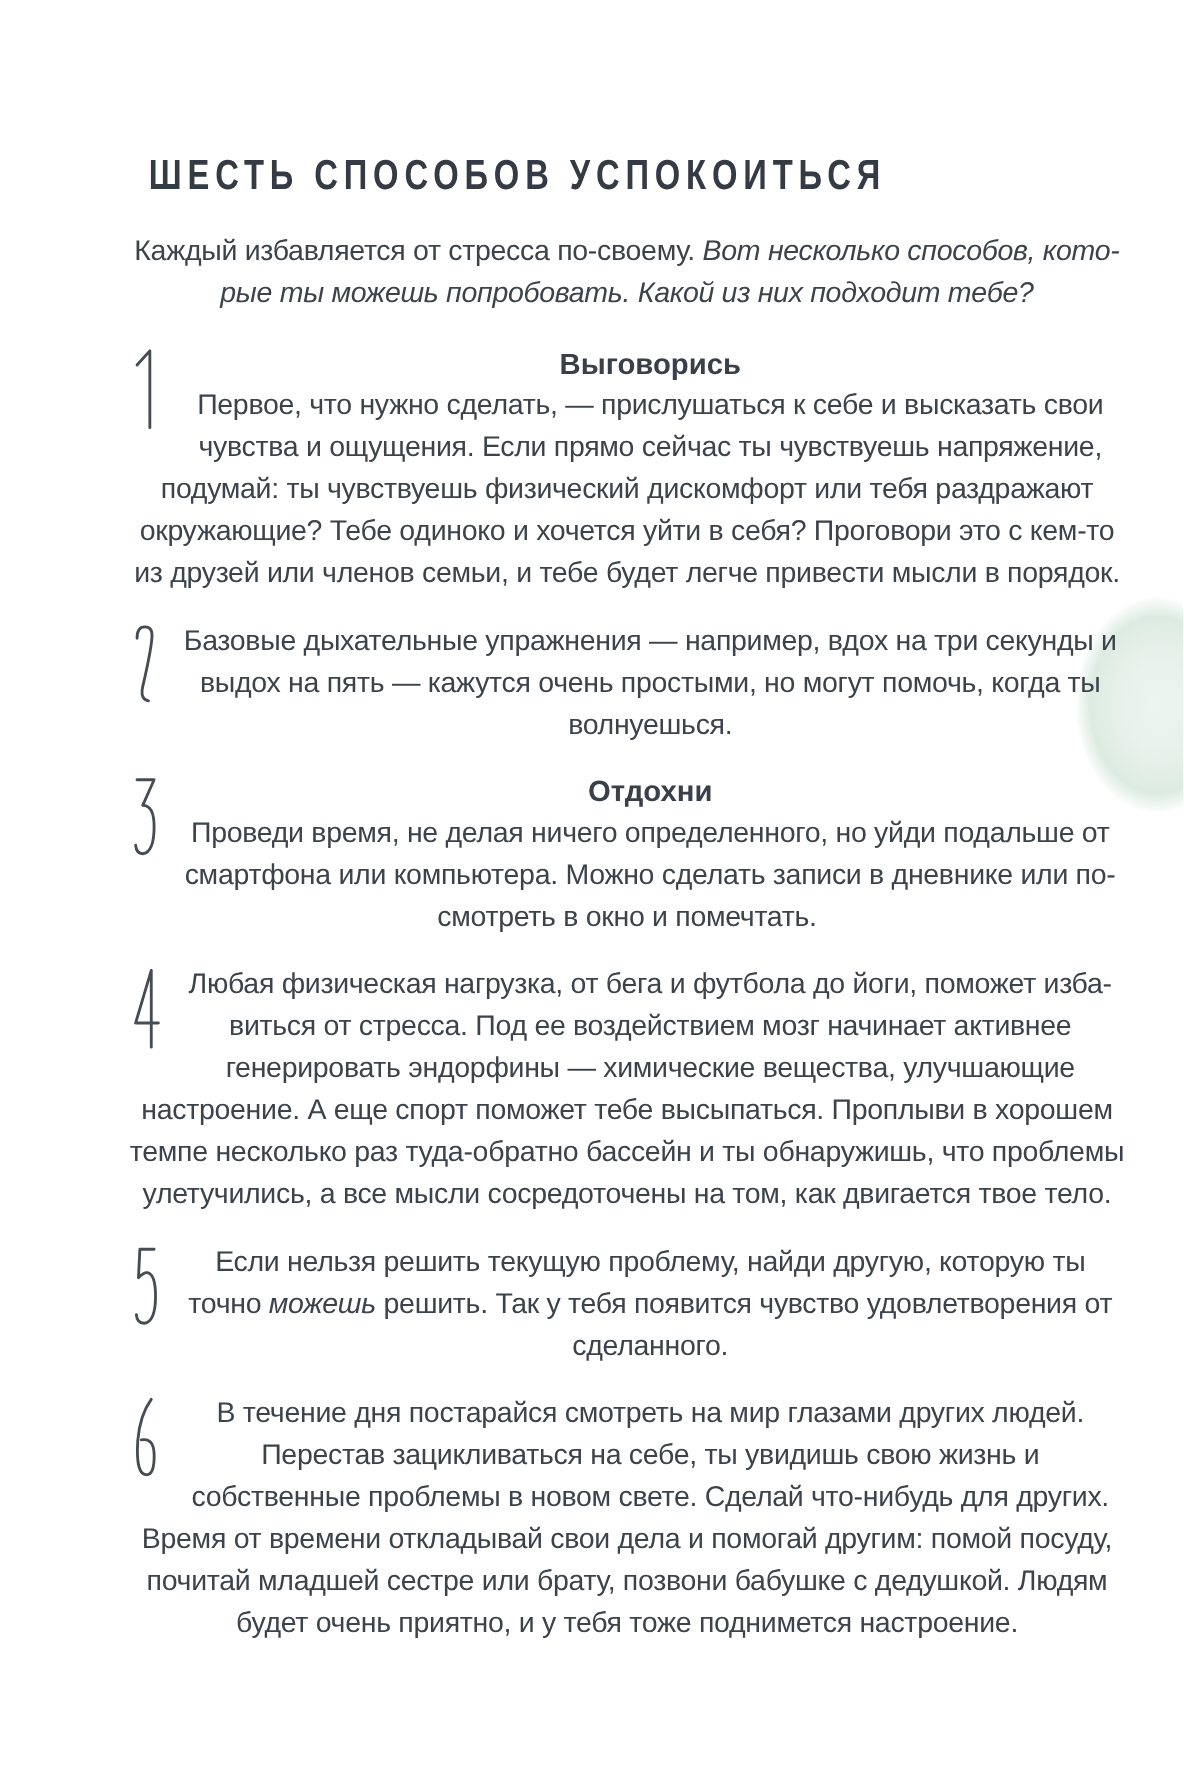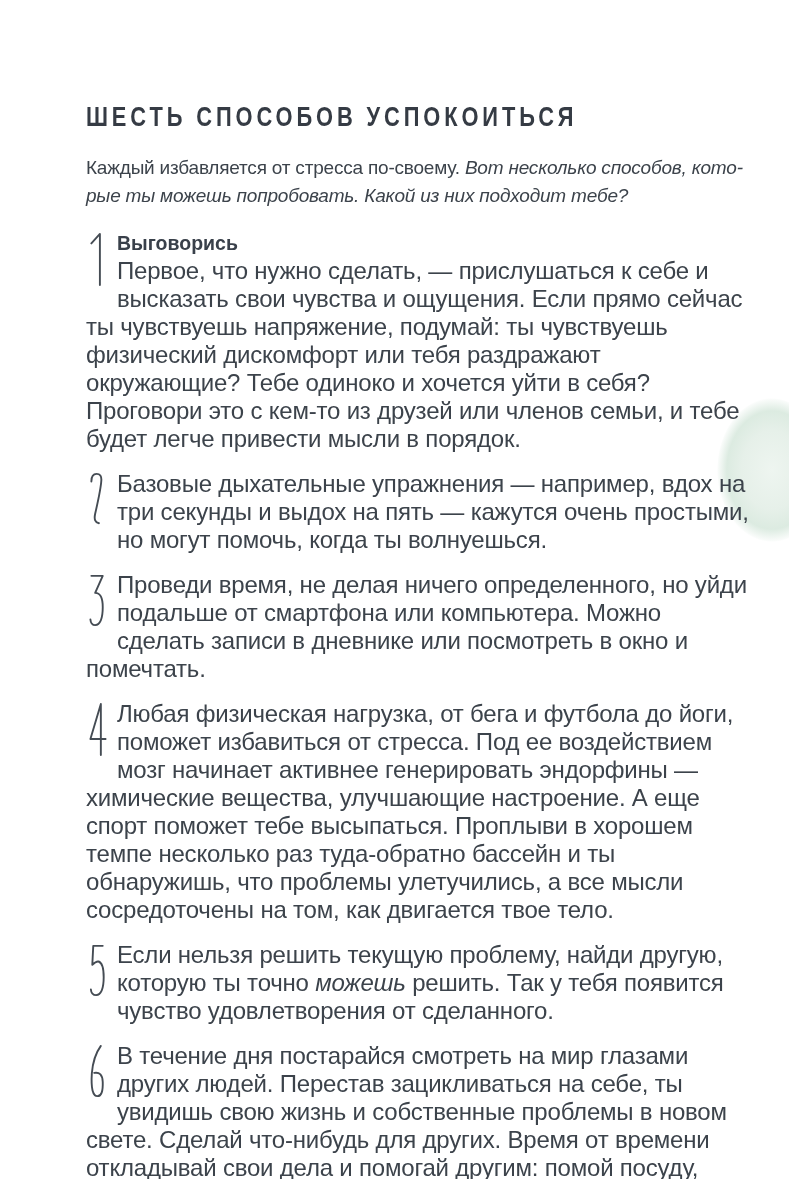--- a/index.html
+++ b/index.html
@@ -4,20 +4,21 @@
 <style>
   html, body { margin: 0; padding: 0; background: #ffffff; }
   .page {
     position: relative;
     width: 789px;
     height: 1179px;
     background: #ffffff;
     overflow: hidden;
     font-family: "Liberation Sans", sans-serif;
     color: #3c434b;
+    text-align: center;
   }
   .blob {
     position: absolute;
     top: 398px;
     right: -38px;
     width: 110px;
     height: 144px;
     border-radius: 47% 53% 49% 51% / 52% 48% 54% 46%;
     background: radial-gradient(closest-side,
       #eef5f0 0%, #e6f0e9 55%, #dcebe1 82%, rgba(214,231,220,0.15) 98%, rgba(214,231,220,0) 100%);
@@ -66,21 +67,21 @@
   }
   h2.heading {
     margin: 0;
     font-size: 19.5px;
     line-height: 27px;
     font-weight: bold;
     color: #39404a;
   }
   p.body {
     margin: 0;
-    font-size: 24px;
+    font-size: 19px;
     line-height: 28px;
     letter-spacing: -0.2px;
   }
   p.body em { font-style: italic; }
 </style>
 </head>
 <body>
 
 <div class="page">
   <div class="blob"></div>
@@ -106,20 +107,21 @@
     </span>
     <p class="body"><span>Базовые дыхательные упражнения — например, вдох на три секунды и выдох на пять — кажутся очень простыми, но могут помочь, когда ты вол­нуешься.</span></p>
   </section>
 
   <section class="item">
     <span class="num">
       <svg viewBox="0 0 24 58" aria-hidden="true">
               <path d="M5 3 L17 3 L9 21 Q17 21 17 36 Q17 54 9 55 Q4.5 55 4 49"></path>
             </svg>
     </span>
+    <h2 class="heading">Отдохни</h2>
     <p class="body"><span>Проведи время, не делая ничего определенного, но уйди подальше от смартфона или компьютера. Можно сделать записи в дневнике или по­смотреть в окно и помечтать.</span></p>
   </section>
 
   <section class="item">
     <span class="num">
       <svg viewBox="0 0 24 58" aria-hidden="true">
               <path d="M15 2 L4 39 L20 39 M15 2 L15 56"></path>
             </svg>
     </span>
     <p class="body"><span>Любая физическая нагрузка, от бега и футбола до йоги, поможет изба­виться от стресса. Под ее воздействием мозг начинает активнее генериро­вать эндорфины — химические вещества, улучшающие настроение. А еще спорт поможет тебе высыпаться. Проплыви в хорошем темпе несколько раз туда-обратно бассейн и ты обнаружишь, что проблемы улетучились, а все мысли сосредоточены на том, как двигается твое тело.</span></p>

